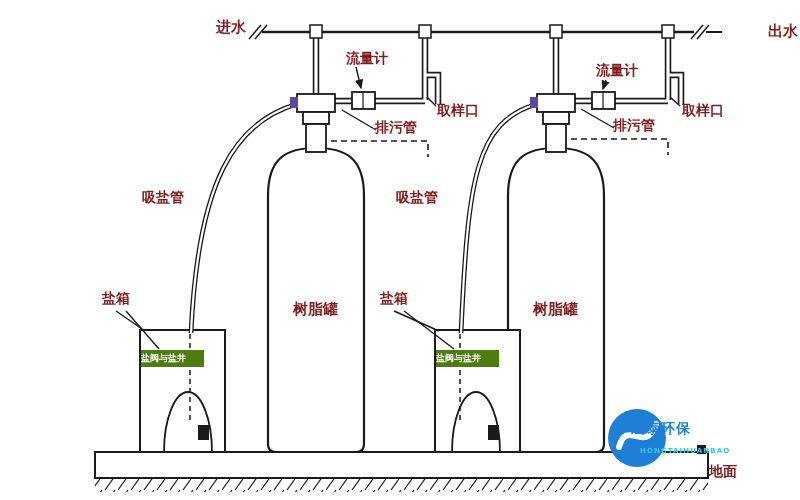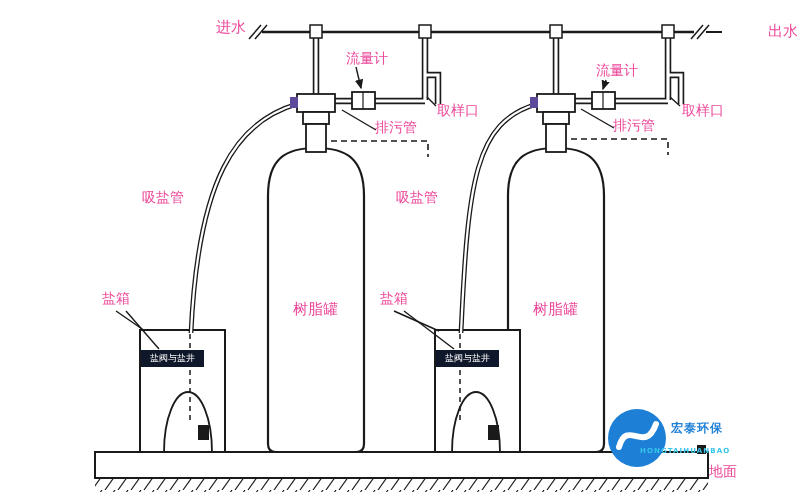--- a/index.html
+++ b/index.html
@@ -1,23 +1,23 @@
 <!DOCTYPE html>
 <html><head>
 <meta charset="utf-8">
 <style>
   html,body{margin:0;padding:0;background:#fff;}
   .stage{position:relative;width:800px;height:500px;background:#ffffff;overflow:hidden;
          font-family:"DejaVu Sans","Liberation Sans",sans-serif;}
   .stage svg{position:absolute;left:0;top:0;}
-  .lbl{position:absolute;font-weight:normal;font-size:14px;color:#ec4899;white-space:nowrap;line-height:1.1;}
+  .lbl{position:absolute;font-weight:bold;font-size:14px;color:#7f1d1d;white-space:nowrap;line-height:1.1;}
   .lbl.big{font-size:15px;}
-  .band{position:absolute;width:63px;height:17px;background:#0f172a;color:#fff;font-size:9px;
-        line-height:17px;text-align:center;font-weight:normal;white-space:nowrap;overflow:hidden;}
-  .logo-name{position:absolute;left:671px;top:420px;font-size:12px;font-weight:bold;
+  .band{position:absolute;width:63px;height:17px;background:#4d7c0f;color:#fff;font-size:9px;
+        line-height:17px;text-align:left;font-weight:bold;white-space:nowrap;overflow:hidden;}
+  .logo-name{position:absolute;left:631px;top:420px;font-size:14px;font-weight:bold;
              letter-spacing:1px;color:#1e7fd6;white-space:nowrap;}
   .logo-sub{position:absolute;left:640px;top:447px;font-size:7px;letter-spacing:1.1px;
             color:#35c5ea;font-weight:bold;white-space:nowrap;}
 </style>
 </head>
 <body>
 
 <div class="stage">
 
   <svg width="800" height="500" viewBox="0 0 800 500">

